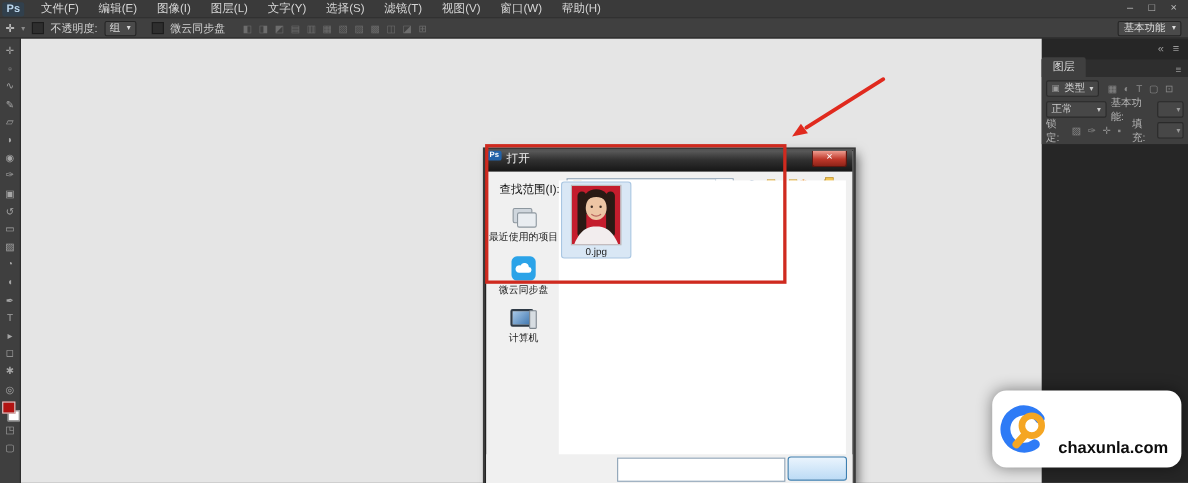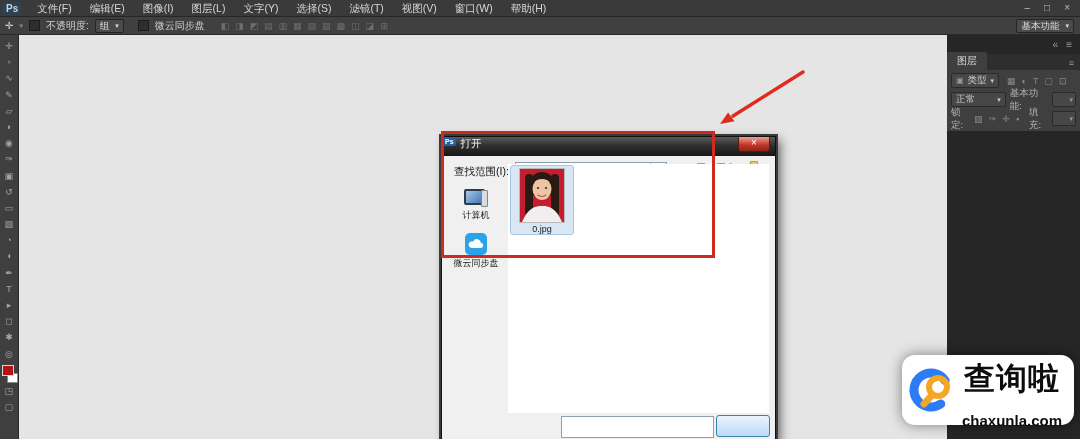--- a/index.html
+++ b/index.html
@@ -108,21 +108,21 @@
     border-radius:3px;background:linear-gradient(#eaf4fd,#bcdbf5);}
   
   .redrect{position:absolute;left:441px;top:131px;width:268px;height:121px;
     border:3px solid #cf2a1f;z-index:40;pointer-events:none;}
   .arrow-svg{position:absolute;left:700px;top:58px;z-index:41;pointer-events:none;}
   
   .watermark{position:absolute;left:902px;top:355px;width:172px;height:70px;background:#fff;
     border-radius:13px;z-index:50;box-shadow:0 0 14px rgba(0,0,0,.45);}
   .wm-title{position:absolute;left:62px;top:3px;font-family:"Liberation Serif",serif;
     font-size:31px;font-weight:bold;color:#0d0d0d;letter-spacing:1px;}
-  .wm-domain{position:absolute;left:60px;top:44px;font-size:15px;font-weight:bold;color:#0d0d0d;margin-top:13px;}
+  .wm-domain{position:absolute;left:60px;top:44px;font-size:15px;font-weight:bold;color:#0d0d0d;}
 </style>
 </head>
 <body>
 
 <div id="screen">
 
   <div class="menubar">
     <span class="pslogo">Ps</span>
     <span class="menu-item">文件(F)</span>
     <span class="menu-item">编辑(E)</span>
@@ -282,30 +282,34 @@
         <span class="nav-views"></span>
         <span class="views-arrow">▾</span>
       </span>
       <span class="nav-ico nav-far">
         <span class="folder"></span>
       </span>
     </div>
 
     <div class="dsidebar">
       <div class="sbitem">
-        <span class="ic-computer"></span>
-        <span class="lbl">计算机</span>
+        <span class="ic-recent"></span>
+        <span class="lbl">最近使用的项目</span>
       </div>
       <div class="sbitem">
         <span class="ic-weiyun">
           <svg width="16" height="10" viewBox="0 0 16 10">
             <path d="M4 9 a3.4 3.4 0 1 1 1.2-6.6 a4 4 0 0 1 7.6 1.3 a2.6 2.6 0 0 1-.6 5.3 Z" fill="#fff"></path>
           </svg>
         </span>
         <span class="lbl">微云同步盘</span>
+      </div>
+      <div class="sbitem">
+        <span class="ic-computer"></span>
+        <span class="lbl">计算机</span>
       </div>
     </div>
 
     <div class="dlist">
       <div class="ftile">
         <svg class="photo" width="44" height="53" viewBox="0 0 44 53">
           <rect x="0" y="0" width="44" height="53" fill="#c41d2d"></rect>
           <rect x="5" y="5" width="8" height="42" rx="4" fill="#2a1a14"></rect>
           <rect x="31" y="5" width="8" height="42" rx="4" fill="#2a1a14"></rect>
           <ellipse cx="22" cy="16" rx="13" ry="13" fill="#2a1a14"></ellipse>
@@ -332,17 +336,16 @@
     <line x1="103" y1="14" x2="33" y2="58" stroke="#e02a1e" stroke-width="3.4" stroke-linecap="round"></line>
     <polygon points="20,66 28.1,54.4 34.5,63.2" fill="#e02a1e"></polygon>
   </svg>
 
   <div class="watermark">
     <svg width="54" height="56" viewBox="0 0 54 56" style="position:absolute;left:6px;top:7px;">
       <circle cx="23" cy="28" r="17" fill="none" stroke="#2e7bf6" stroke-width="9" stroke-dasharray="80 27" stroke-linecap="round" transform="rotate(55 23 28)"></circle>
       <circle cx="30" cy="25" r="9" fill="none" stroke="#f5a623" stroke-width="6"></circle>
       <line x1="24" y1="33" x2="16" y2="42" stroke="#f5a623" stroke-width="7" stroke-linecap="round"></line>
     </svg>
-    <span class="wm-title">查询啦</span>
     <span class="wm-domain">chaxunla.com</span>
   </div>
 
 </div>
 
 </body></html>

